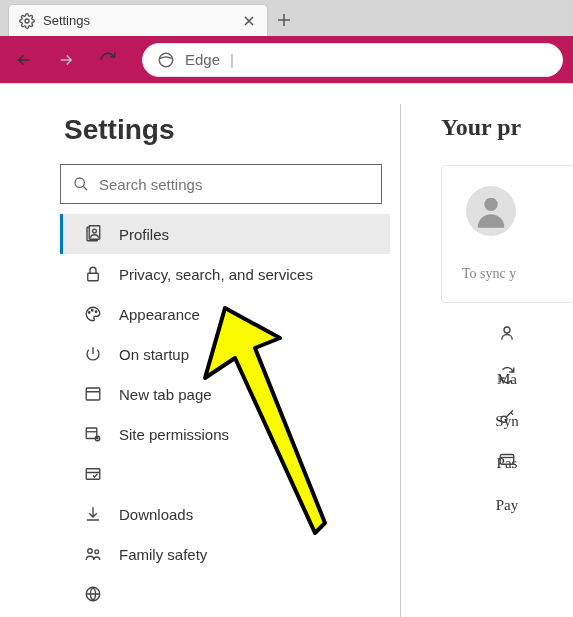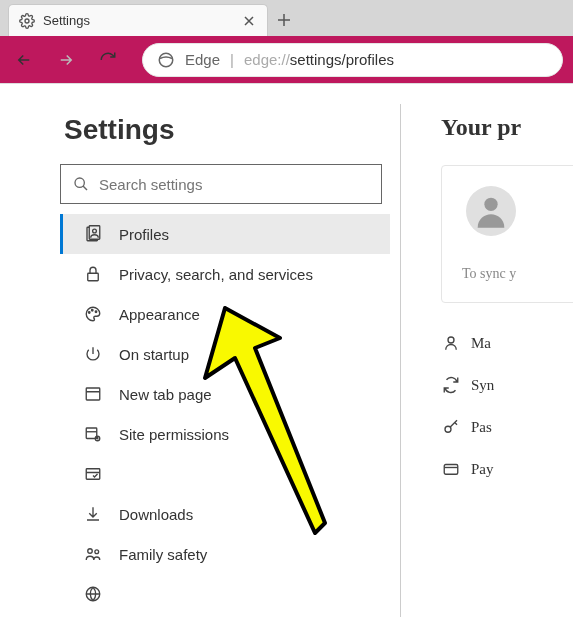--- a/index.html
+++ b/index.html
@@ -37,21 +37,21 @@
   
   
   .right-divider { border-left: 1px solid #ccc; margin-top: 20px; }
   .content { padding: 30px 0 12px 40px; flex: 1; overflow: hidden; white-space: nowrap; font-family: Liberation Serif, serif; }
   .content-title { font-size: 24px; font-weight: 600; margin-bottom: 24px; }
   .profile-card { border: 1px solid #e5e5e5; border-radius: 4px; padding: 20px 0 20px 20px; margin-bottom: 20px; width: 200px; }
   .avatar { width: 50px; height: 50px; border-radius: 50%; background: #e0e0e0; display: flex; align-items: center; justify-content: center; margin-bottom: 30px; margin-left: 4px; }
   .sync-text { color: #888; font-size: 14px; }
   
   .content-list { list-style: none; }
-  .content-item { display: flex; align-items: center; gap: 10px; height: 40px; font-size: 15px; margin-bottom: 2px; }
+  .content-item { display: flex; align-items: center; gap: 28px; height: 40px; font-size: 15px; margin-bottom: 2px; flex-direction: column; }
   .content-item .icon { width: 20px; height: 20px; display: flex; align-items: center; justify-content: center; flex-shrink: 0; }
   
   
   .arrow-overlay { position: absolute; left: 195px; top: 298px; width: 140px; height: 240px; pointer-events: none; }
   
   svg { display: block; }
 </style>
 </head>
 <body>
 
@@ -95,21 +95,20 @@
   </div>
   <div class="addr-bar">
     <span>
       <svg width="18" height="18" viewBox="0 0 24 24" fill="none" stroke="#666" stroke-width="2">
           <circle cx="12" cy="12" r="9"></circle>
           <path d="M4 10 Q12 6 20 10"></path>
         </svg>
     </span>
     <span class="edge-label">Edge</span>
     <span class="divider">|</span>
-    <span><span class="url-fade">edge://</span><span class="url-strong">settings/profiles</span></span>
   </div>
 </div>
 
 <div class="page">
   <div class="sidebar">
     <h1 class="page-title">Settings</h1>
     <div class="search-box">
       <span>
         <svg width="16" height="16" viewBox="0 0 24 24" fill="none" stroke="#666" stroke-width="2">
             <circle cx="10" cy="10" r="7"></circle>

